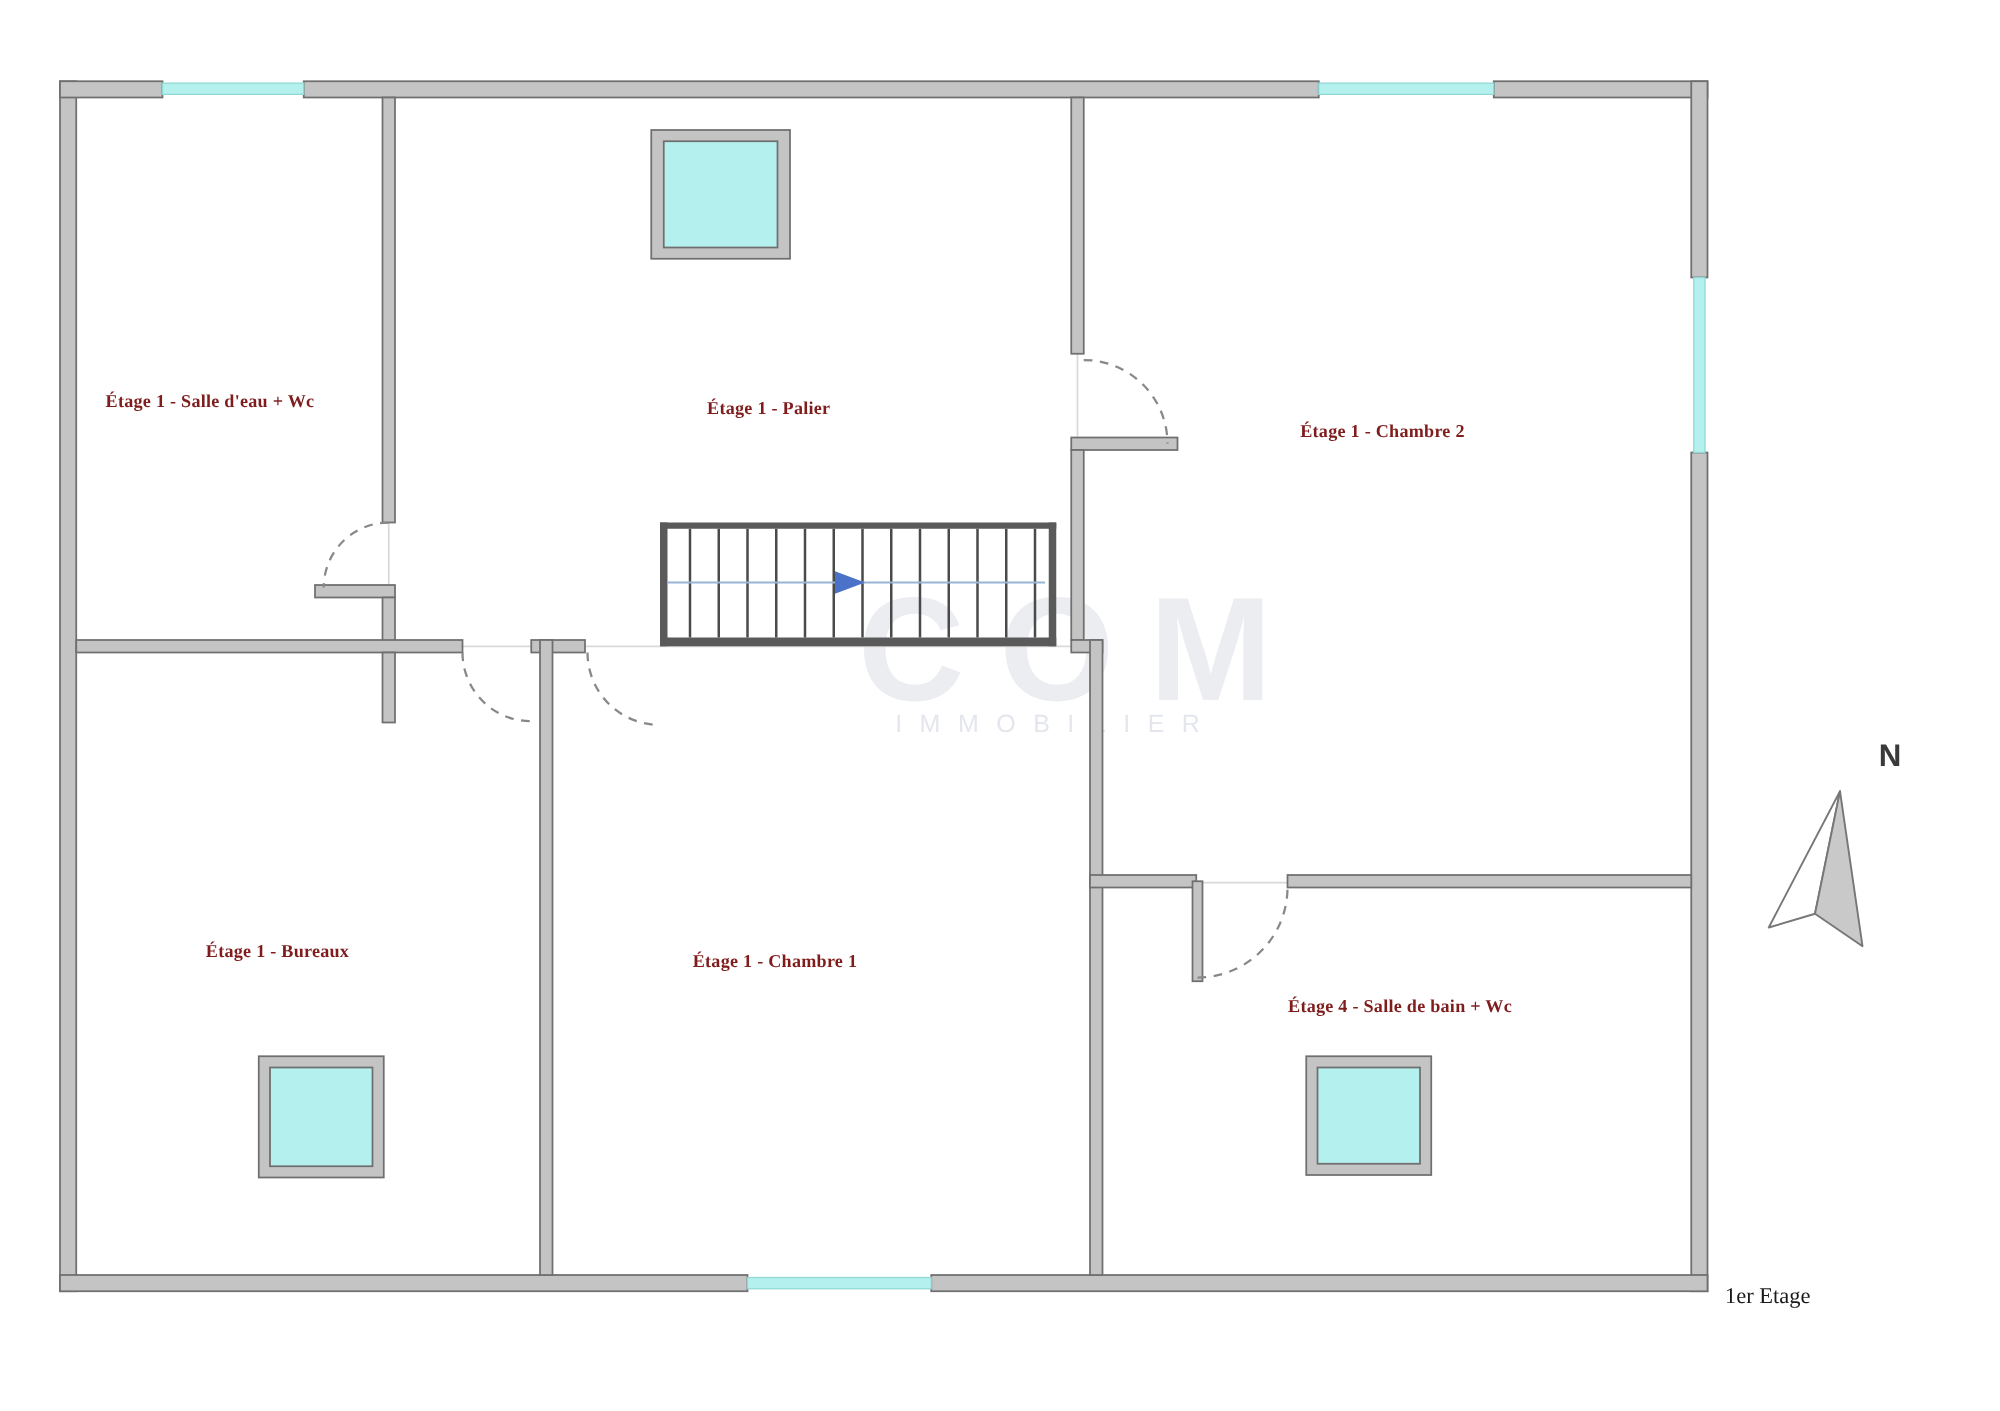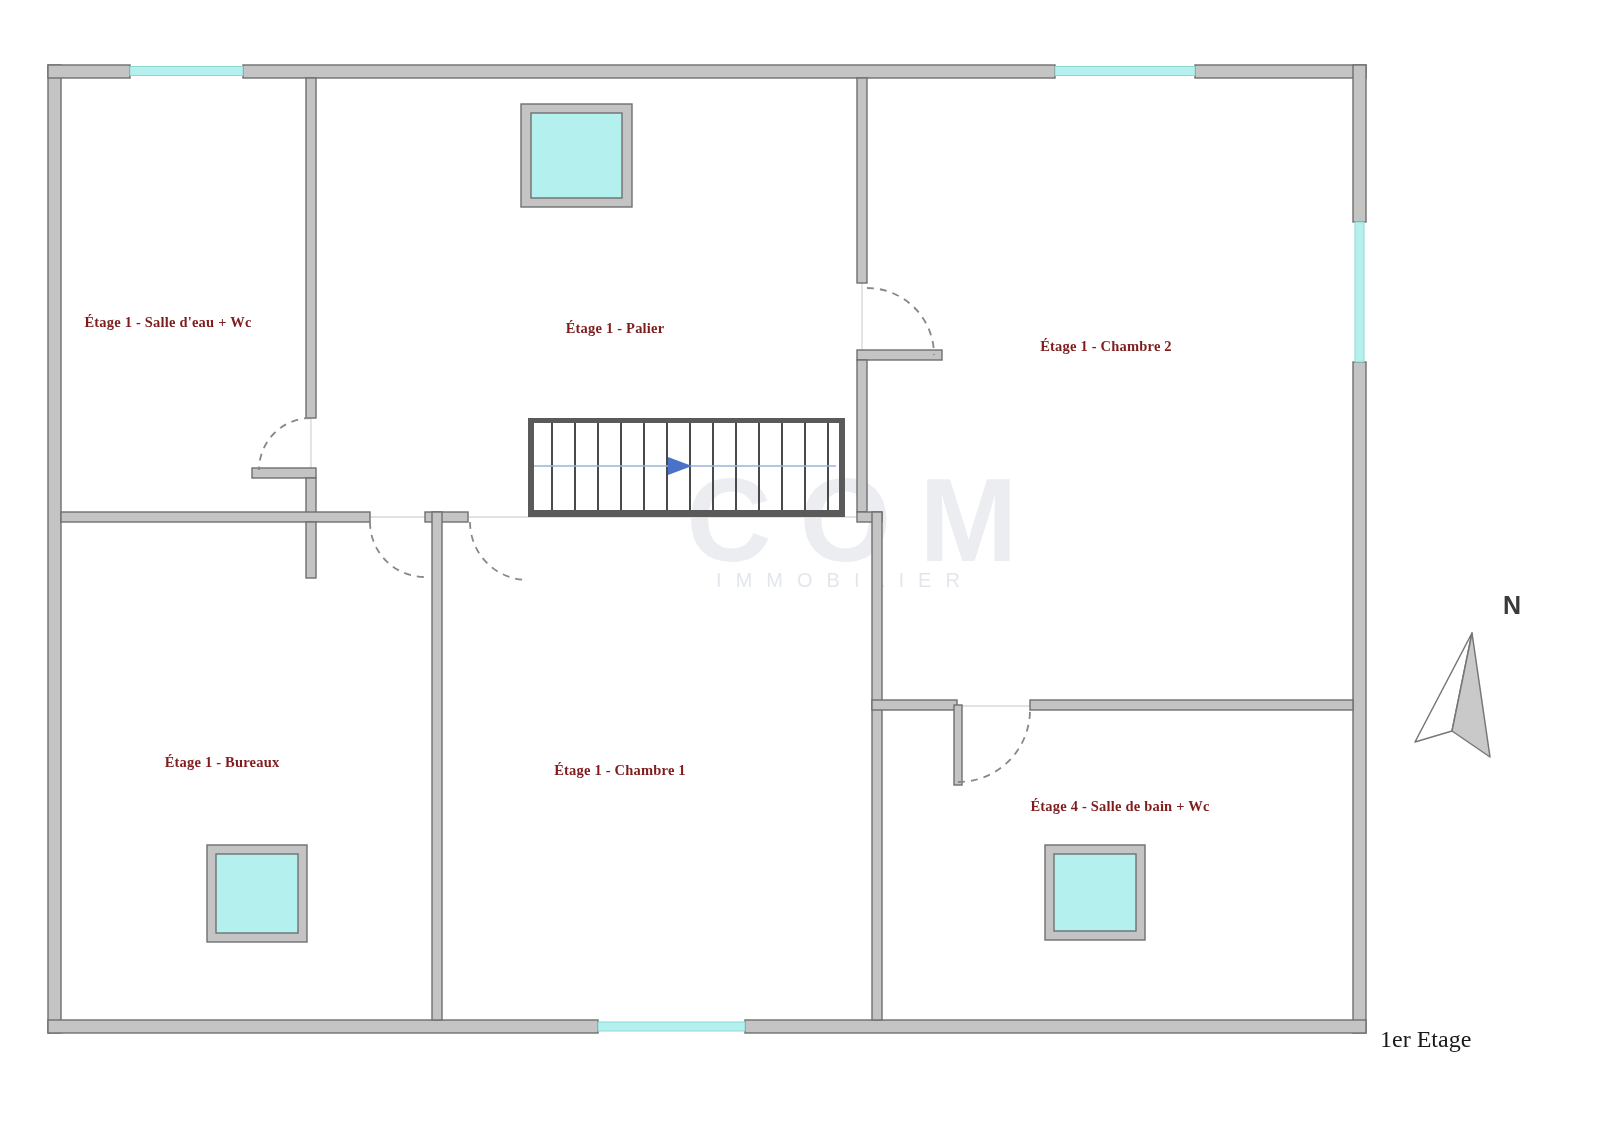--- a/index.html
+++ b/index.html
@@ -29,21 +29,21 @@
   svg.plan{position:absolute;left:0;top:0;z-index:1;}
   .room-label{
     position:absolute;z-index:2;
     transform:translate(-50%,-50%);
     color:#7f1d1d;font-size:14.5px;
     white-space:nowrap;letter-spacing:0.2px;font-weight:bold;
   }
   .floor-title{
     position:absolute;z-index:2;
     left:1380px;top:1026px;
-    color:#1a1a1a;font-size:24px;
+    color:#1a1a1a;font-size:18px;
     white-space:nowrap;
   }
   .compass-n{
     position:absolute;z-index:2;
     left:1512px;top:605px;
     transform:translate(-50%,-50%);
     font-family:"Liberation Sans",sans-serif;
     color:#3a3a3a;font-size:25px;font-weight:bold;
   }
 </style>

